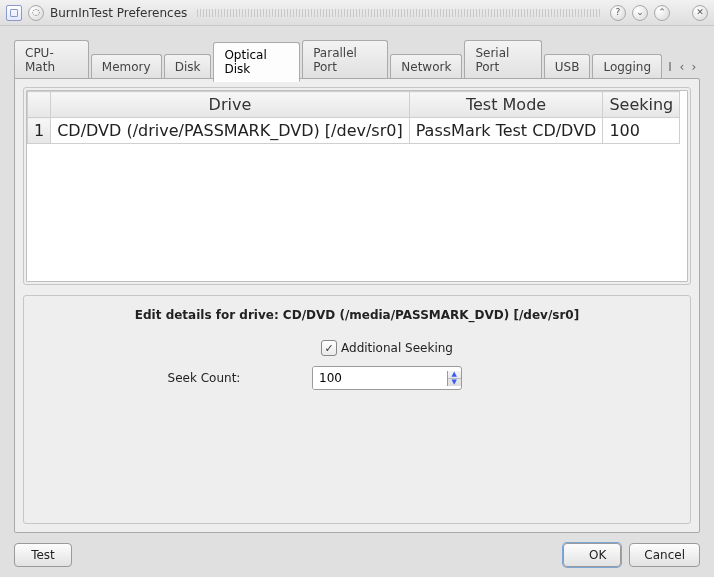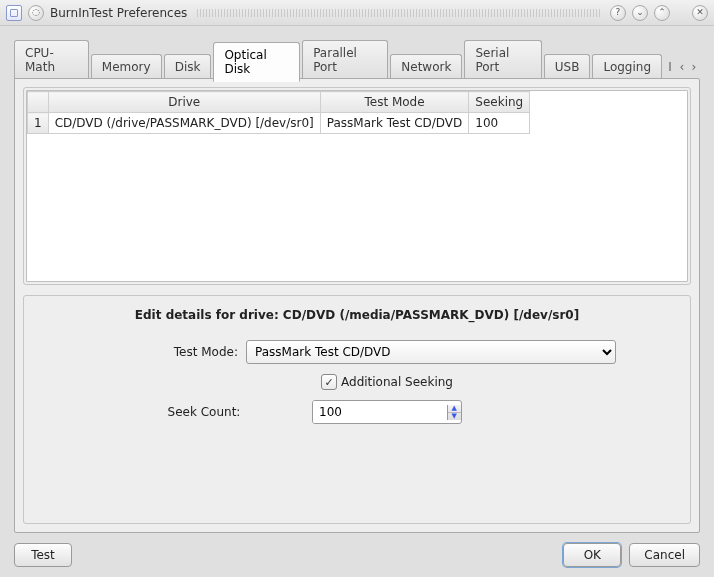--- a/index.html
+++ b/index.html
@@ -141,21 +141,21 @@
   
   .drive-table-wrap {
     background: #fff;
     border: 1px solid #bfbfbf;
     border-radius: 1px;
     height: 192px;
     overflow: hidden;
   }
   table.drive {
     border-collapse: collapse;
-    font-size: 12px;
+    font-size: 16px;
   }
   table.drive th, table.drive td {
     border: 1px solid #cfcfcf;
     padding: 3px 6px;
     text-align: left;
     background: #fff;
   }
   table.drive th {
     background: linear-gradient(#f7f7f7, #e6e6e6);
     font-weight: normal;
@@ -265,20 +265,21 @@
     padding: 4px 14px;
     border: 1px solid #9a9a9a;
     border-radius: 4px;
     background: linear-gradient(#fdfdfd, #e2e2e2);
     color: #222;
     cursor: default;
     min-width: 58px;
   }
   button.btn.default {
     box-shadow: 0 0 0 1px #7aa7d8;
+    text-align: right;
   }
 </style>
 </head>
 <body>
 
 <div class="titlebar">
   <span class="app-icon"></span>
   <span class="tb-btn">◌</span>
   <span class="title-text">BurnInTest Preferences</span>
   <span class="spacer">
@@ -331,26 +332,20 @@
               <td>100</td>
             </tr>
           </tbody>
         </table>
       </div>
     </div>
 
     <div class="panel edit">
       <div class="edit-title">Edit details for drive: CD/DVD (/media/PASSMARK_DVD) [/dev/sr0]</div>
 
-      <div class="form-row">
-        <div class="form-label">Test Mode:</div>
-        <select class="control">
-          <option>PassMark Test CD/DVD</option>
-        </select>
-      </div>
 
       <div class="checkbox-row" style="padding-left:60px;">
         <span class="checkbox-box">✓</span>
         <span>Additional Seeking</span>
       </div>
 
       <div class="form-row" style="padding-right:148px;">
         <div class="form-label" style="width:200px;text-align:center;">Seek Count:</div>
         <div class="spin-wrap">
           <input type="text" value="100" style="">

